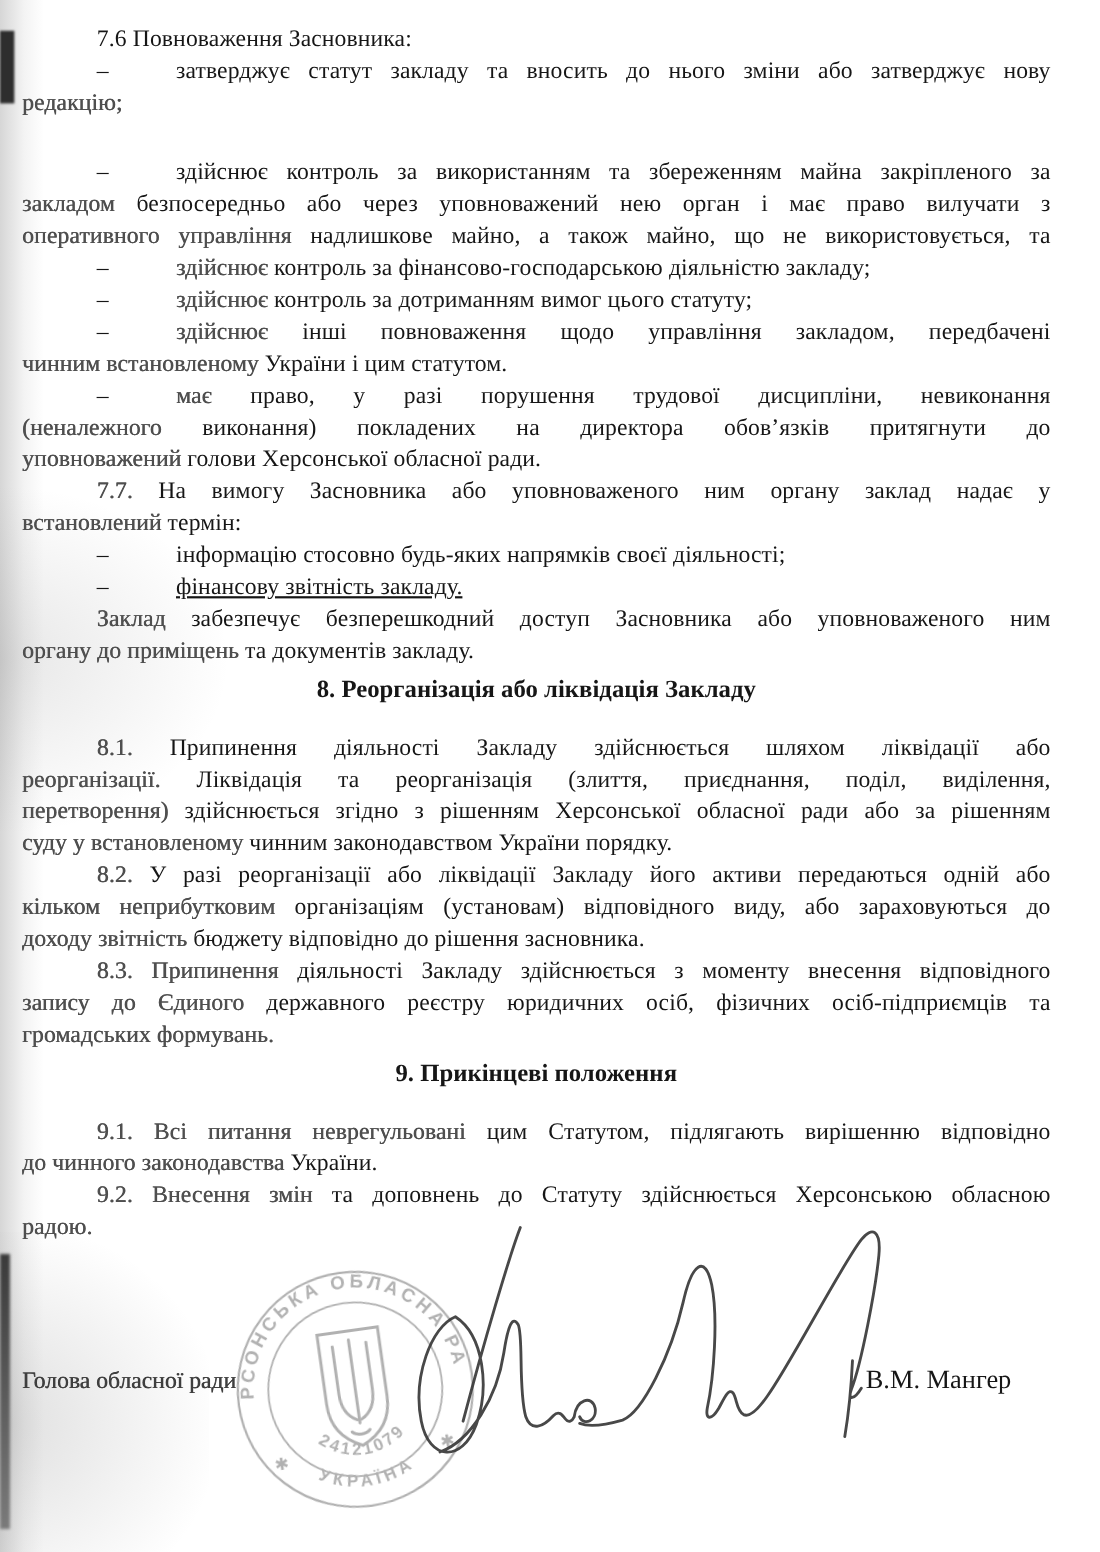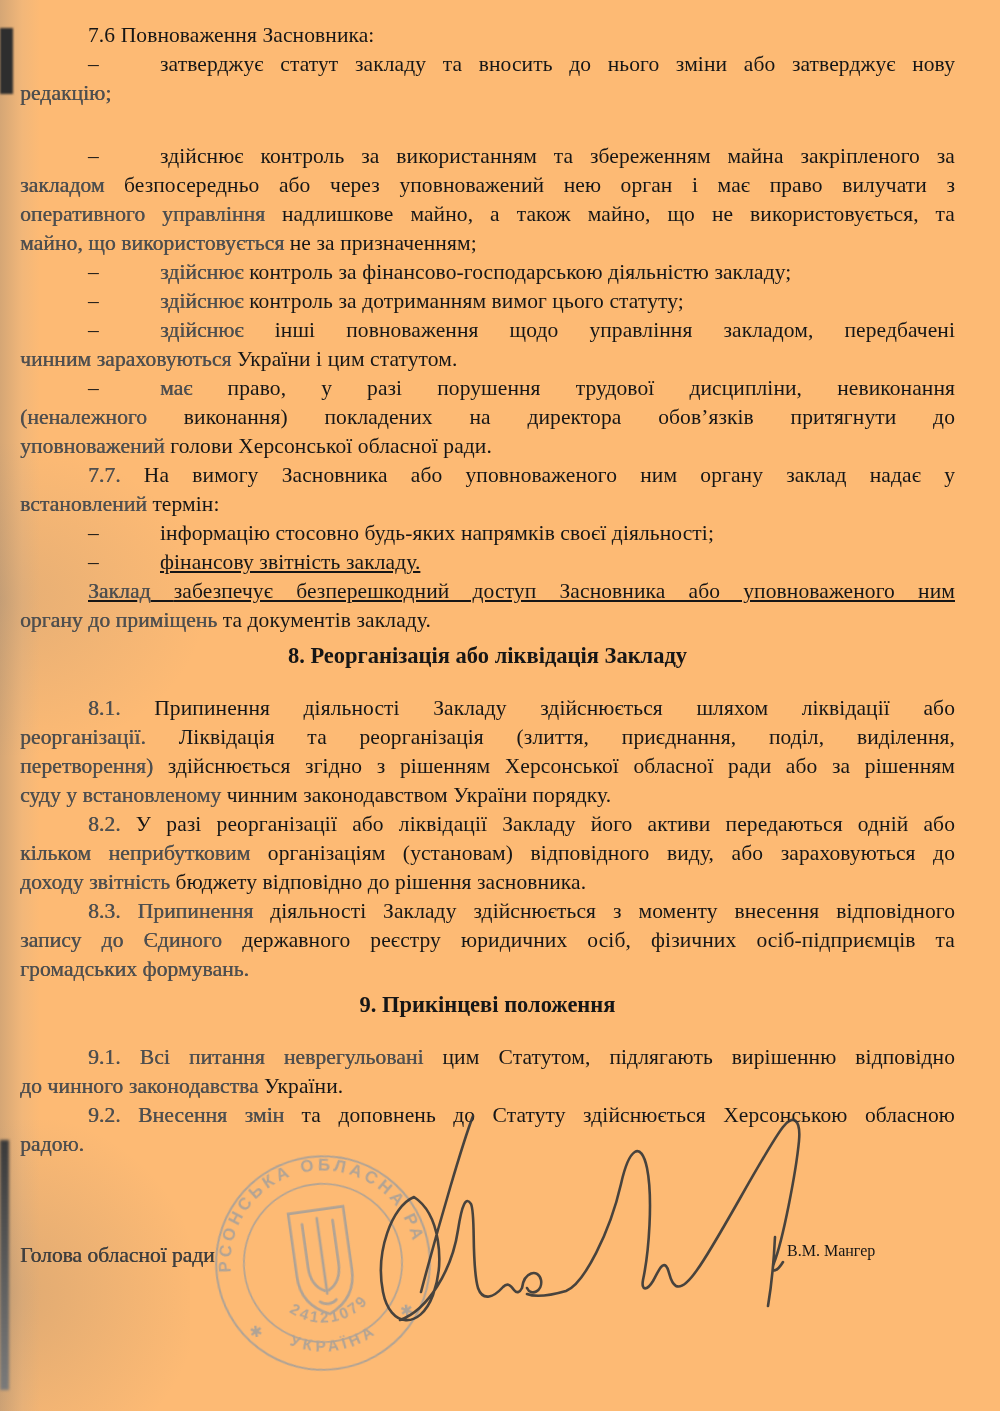--- a/index.html
+++ b/index.html
@@ -4,21 +4,21 @@
 <style>
   :root{
     --ink:#161616;
     --smudge:#4f4f4f;
     --stamp:#9e9e9e;
     --sig:#383838;
   }
   html,body{margin:0;padding:0;background:#e9e9e9;}
   .page{
     position:relative;width:1000px;height:1411px;overflow:hidden;
-    background:#fdba74;
+    background:#ffffff;
     font-family:"Liberation Serif", serif;
   }
   
   .edge-left{
     position:absolute;left:0;top:0;width:40px;height:100%;
     background:linear-gradient(90deg, rgba(120,120,120,.30), rgba(160,160,160,.12) 55%, rgba(0,0,0,0));
     pointer-events:none;
   }
   .corner-bar{
     position:absolute;left:0;top:28px;width:13px;height:66px;
@@ -52,21 +52,21 @@
     margin:6px 0 24px;
     text-align:center;font-weight:700;font-size:22.5px;line-height:29px;
   }
   
   .sig-label{
     position:absolute;left:20px;top:1243px;
     font-size:21.5px;color:#3f3f3f;filter:blur(.6px);text-shadow:.4px 0 0 #3f3f3f;
   }
   .sig-name{
     position:absolute;left:787px;top:1242px;
-    font-size:16px;color:var(--ink);
+    font-size:24px;color:var(--ink);
   }
   .stamp{
     position:absolute;left:210px;top:1150px;width:226px;height:226px;
     opacity:.8;filter:blur(.35px);
     transform:rotate(-8deg);
   }
   .stamp .ring{fill:none;stroke:var(--stamp);stroke-width:2;}
   .stamp .ring2{fill:none;stroke:var(--stamp);stroke-width:1.6;}
   .stamp .st-line{fill:none;stroke:var(--stamp);stroke-width:2.6;stroke-linecap:round;}
   .stamp text{fill:var(--stamp);font-family:"Liberation Sans", sans-serif;}
@@ -88,33 +88,32 @@
   <div class="bottom-shade"></div>
   <div class="bottom-bar"></div>
 
   <div id="doc" class="doc">
       <div class="line" style="padding-left: 68px;"><span>7.6 Повноваження Засновника:</span></div>
       <div class="line just" style="padding-left: 68px;"><span class="dash">–</span><span>затверджує статут закладу та вносить до нього зміни або затверджує нову</span></div>
       <div class="line"><span class="smudge">редакцію;</span></div>
       <div class="line just" style="padding-left: 68px; margin-top: 34px;"><span class="dash">–</span><span>здійснює контроль за використанням та збереженням майна закріпленого за</span></div>
       <div class="line just"><span class="smudge">закладом</span> <span>безпосередньо або через уповноважений нею орган і має право вилучати з</span></div>
       <div class="line just"><span class="smudge">оперативного управління</span> <span>надлишкове майно, а також майно, що не використовується, та</span></div>
-      <div class="line"><span class="smudge">майно, що використовується</span> <span>не за призначенням;</span></div>
       <div class="line" style="padding-left: 68px;"><span class="dash">–</span><span class="smudge">здійснює</span> <span>контроль за фінансово-господарською діяльністю закладу;</span></div>
       <div class="line" style="padding-left: 68px;"><span class="dash">–</span><span class="smudge">здійснює</span> <span>контроль за дотриманням вимог цього статуту;</span></div>
       <div class="line just" style="padding-left: 68px;"><span class="dash">–</span><span class="smudge">здійснює</span> <span>інші повноваження щодо управління закладом, передбачені</span></div>
-      <div class="line"><span class="smudge">чинним зараховуються</span> <span>України і цим статутом.</span></div>
+      <div class="line"><span class="smudge">чинним встановленому</span> <span>України і цим статутом.</span></div>
       <div class="line just" style="padding-left: 68px;"><span class="dash">–</span><span class="smudge">має</span> <span>право, у разі порушення трудової дисципліни, невиконання</span></div>
       <div class="line just"><span class="smudge">(неналежного</span> <span>виконання) покладених на директора обов’язків притягнути до</span></div>
       <div class="line"><span class="smudge">уповноважений</span> <span>голови Херсонської обласної ради.</span></div>
       <div class="line just" style="padding-left: 68px;"><span class="smudge">7.7.</span> <span>На вимогу Засновника або уповноваженого ним органу заклад надає у</span></div>
       <div class="line"><span class="smudge">встановлений</span> <span>термін:</span></div>
       <div class="line" style="padding-left: 68px;"><span class="dash">–</span><span>інформацію стосовно будь-яких напрямків своєї діяльності;</span></div>
       <div class="line" style="padding-left: 68px; text-decoration: underline;"><span class="dash">–</span><span>фінансову звітність закладу.</span></div>
-      <div class="line just" style="padding-left: 68px; text-decoration: underline;"><span class="smudge">Заклад</span> <span>забезпечує безперешкодний доступ Засновника або уповноваженого ним</span></div>
+      <div class="line just" style="padding-left: 68px;"><span class="smudge">Заклад</span> <span>забезпечує безперешкодний доступ Засновника або уповноваженого ним</span></div>
       <div class="line"><span class="smudge">органу до приміщень</span> <span>та документів закладу.</span></div>
       <div class="heading">8. Реорганізація або ліквідація Закладу</div>
       <div class="line just" style="padding-left: 68px;"><span class="smudge">8.1.</span> <span>Припинення діяльності Закладу здійснюється шляхом ліквідації або</span></div>
       <div class="line just"><span class="smudge">реорганізації.</span> <span>Ліквідація та реорганізація (злиття, приєднання, поділ, виділення,</span></div>
       <div class="line just"><span class="smudge">перетворення)</span> <span>здійснюється згідно з рішенням Херсонської обласної ради або за рішенням</span></div>
       <div class="line"><span class="smudge">суду у встановленому</span> <span>чинним законодавством України порядку.</span></div>
       <div class="line just" style="padding-left: 68px;"><span class="smudge">8.2.</span> <span>У разі реорганізації або ліквідації Закладу його активи передаються одній або</span></div>
       <div class="line just"><span class="smudge">кільком неприбутковим</span> <span>організаціям (установам) відповідного виду, або зараховуються до</span></div>
       <div class="line"><span class="smudge">доходу звітність</span> <span>бюджету відповідно до рішення засновника.</span></div>
       <div class="line just" style="padding-left: 68px;"><span class="smudge">8.3. Припинення</span> <span>діяльності Закладу здійснюється з моменту внесення відповідного</span></div>

